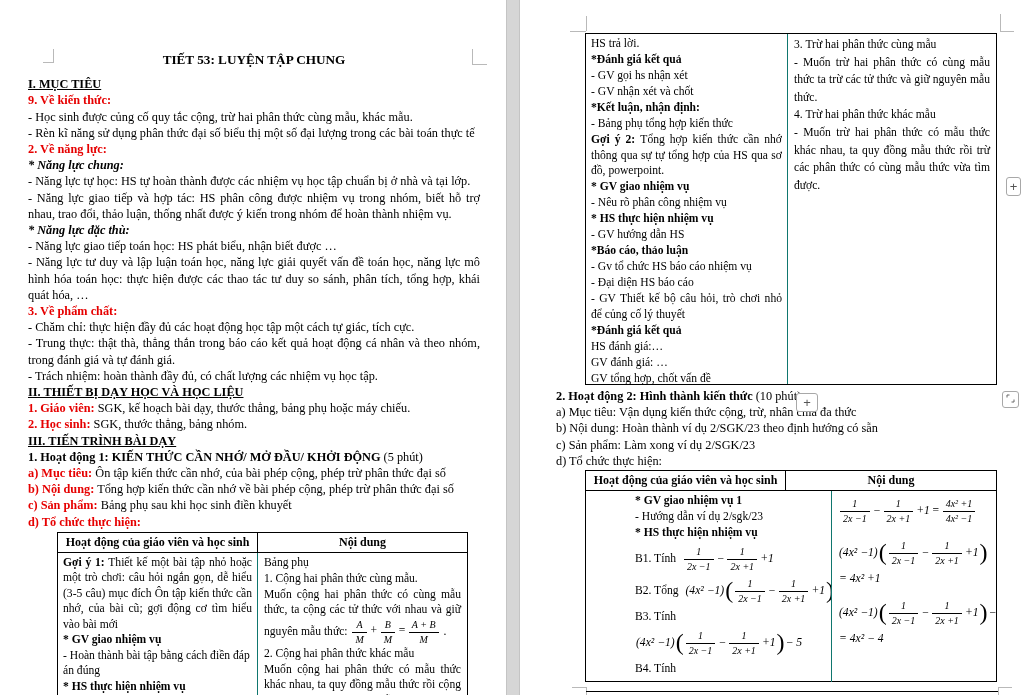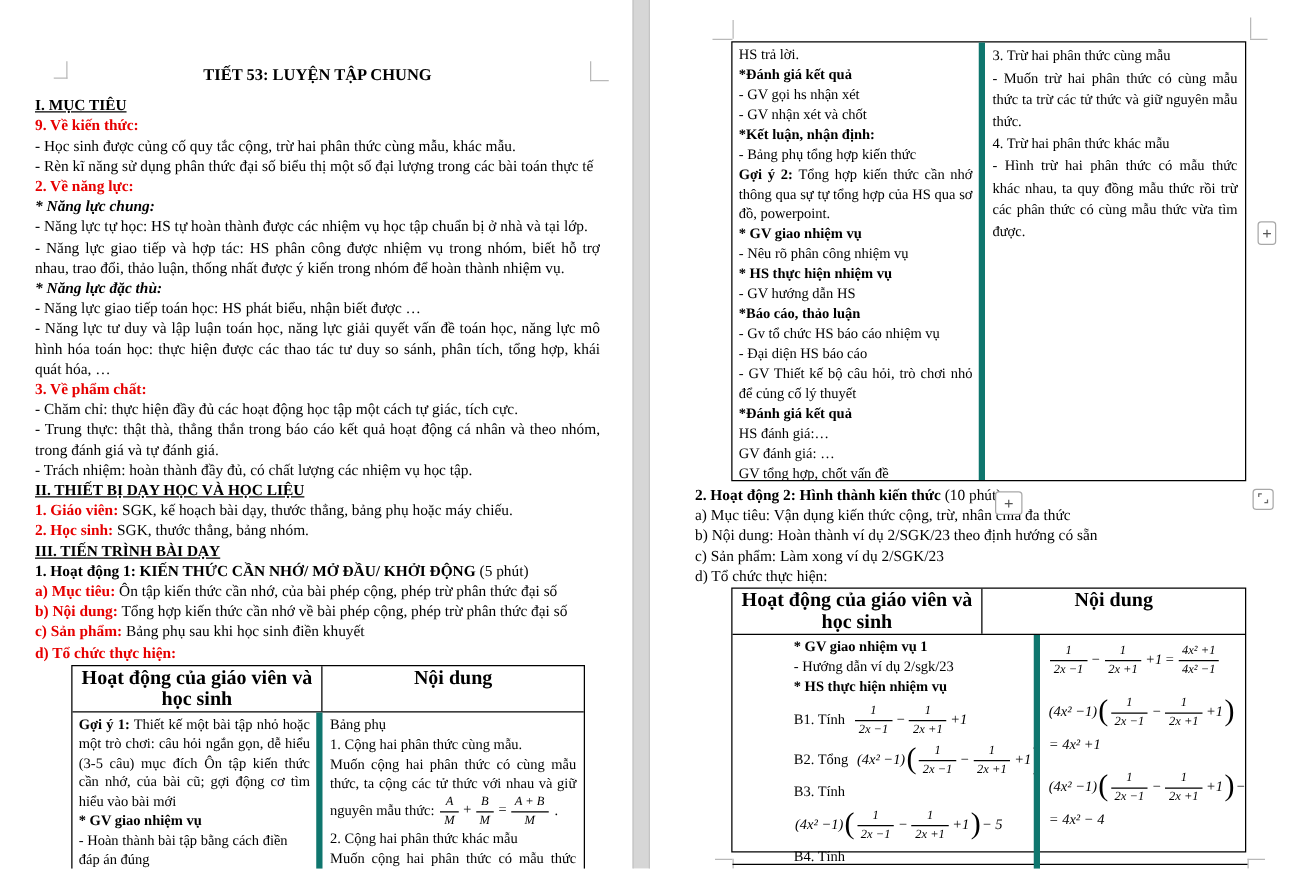--- a/index.html
+++ b/index.html
@@ -18,25 +18,25 @@
   .para{min-height:16px;}
   .para.j{text-align:justify;}
   .rb{color:#e60000;font-weight:bold;}
   .b{font-weight:bold;}
   .bi{font-weight:bold;font-style:italic;}
   .bu{font-weight:bold;text-decoration:underline;}
 
   
   .dtable{border:1px solid #000;box-sizing:border-box;background:#fff;}
   .dt-head{display:flex;border-bottom:1px solid #000;font-weight:bold;text-align:center;
-           font-size:16px;line-height:17px;}
+           font-size:12px;line-height:17px;}
   .dt-head .hl{width:200px;border-right:1px solid #000;padding:1px 2px;box-sizing:border-box;}
   .dt-head .hr{flex:1;padding:1px 2px;}
   .dt-body{display:flex;align-items:stretch;}
-  .dt-body .cl{width:200px;border-right:5px solid #0f766e;padding:2px 5px;box-sizing:border-box;overflow:hidden;}
+  .dt-body .cl{width:200px;border-right:1px solid #0f766e;padding:2px 5px;box-sizing:border-box;overflow:hidden;}
   .dt-body .cr{flex:1;padding:2px 6px;overflow:hidden;}
   .dt-body .cl,.dt-body .cr{font-size:11.6px;line-height:15.4px;}
 
   .t1{margin-left:29px;margin-top:2px;width:411px;}
 
   
   .ctable{position:absolute;left:65px;top:33px;width:412px;height:352px;}
   .ctable .dt-body{height:100%;}
   .ctable .cl{width:202px;line-height:15.7px;}
   .ctable .cr{line-height:17.6px;}
@@ -174,21 +174,21 @@
             <div class="para j"><span>- GV Thiết kế bộ câu hỏi, trò chơi nhỏ để củng cố lý thuyết</span></div>
             <div class="para"><span class="b">*Đánh giá kết quả</span></div>
             <div class="para"><span>HS đánh giá:…</span></div>
             <div class="para"><span>GV đánh giá: …</span></div>
             <div class="para"><span>GV tổng hợp, chốt vấn đề</span></div>
           </div>
         <div class="cr" id="t1c-right">
             <div class="para"><span>3. Trừ hai phân thức cùng mẫu</span></div>
             <div class="para j"><span>- Muốn trừ hai phân thức có cùng mẫu thức ta trừ các tử thức và giữ nguyên mẫu thức.</span></div>
             <div class="para"><span>4. Trừ hai phân thức khác mẫu</span></div>
-            <div class="para j"><span>- Hình trừ hai phân thức có mẫu thức khác nhau, ta quy đồng mẫu thức rồi trừ các phân thức có cùng mẫu thức vừa tìm được.</span></div>
+            <div class="para j"><span>- Muốn trừ hai phân thức có mẫu thức khác nhau, ta quy đồng mẫu thức rồi trừ các phân thức có cùng mẫu thức vừa tìm được.</span></div>
           </div>
       </div>
     </div>
 
     <div class="sec2" id="sec2-lines">
         <div class="para"><span class="b">2. Hoạt động 2: Hình thành kiến thức </span><span>(10 phút)</span></div>
         <div class="para"><span>a) Mục tiêu: Vận dụng kiến thức cộng, trừ, nhân chia đa thức</span></div>
         <div class="para"><span>b) Nội dung: Hoàn thành ví dụ 2/SGK/23 theo định hướng có sẵn</span></div>
         <div class="para"><span>c) Sản phẩm: Làm xong ví dụ 2/SGK/23</span></div>
         <div class="para"><span>d) Tổ chức thực hiện:</span></div>

